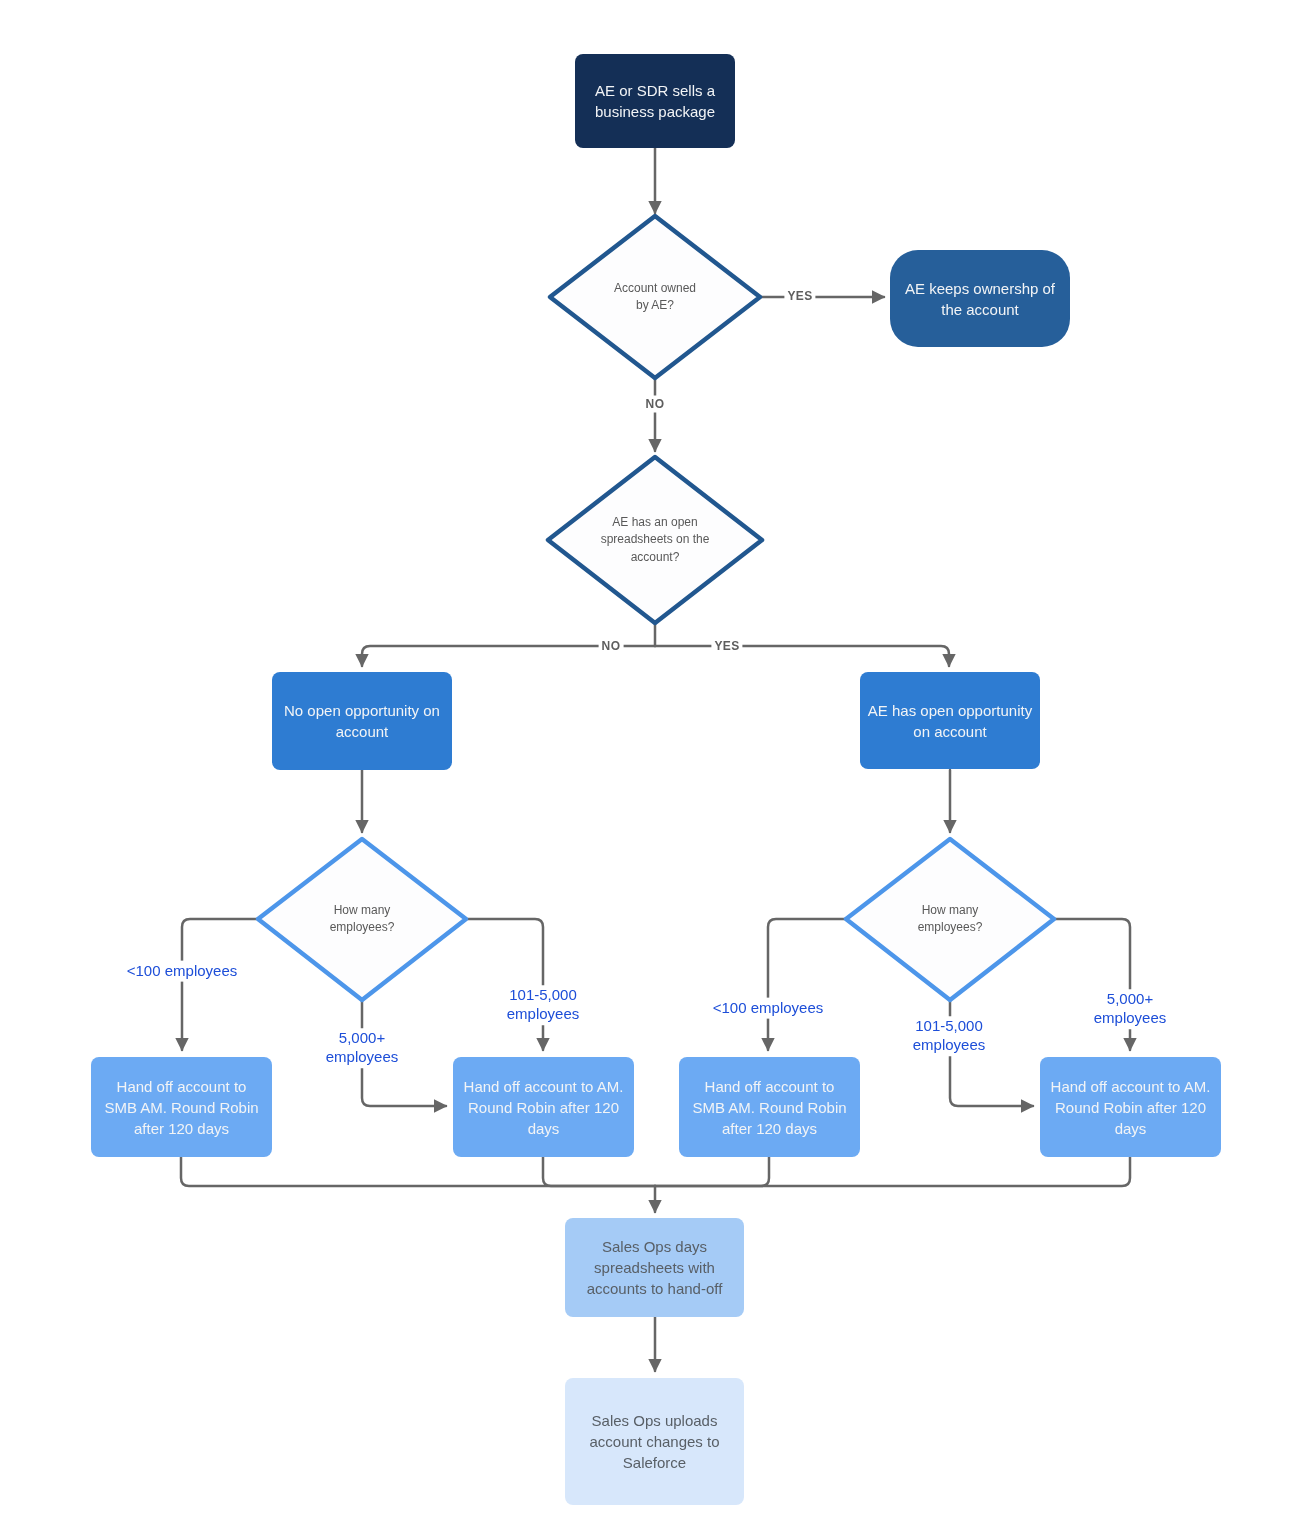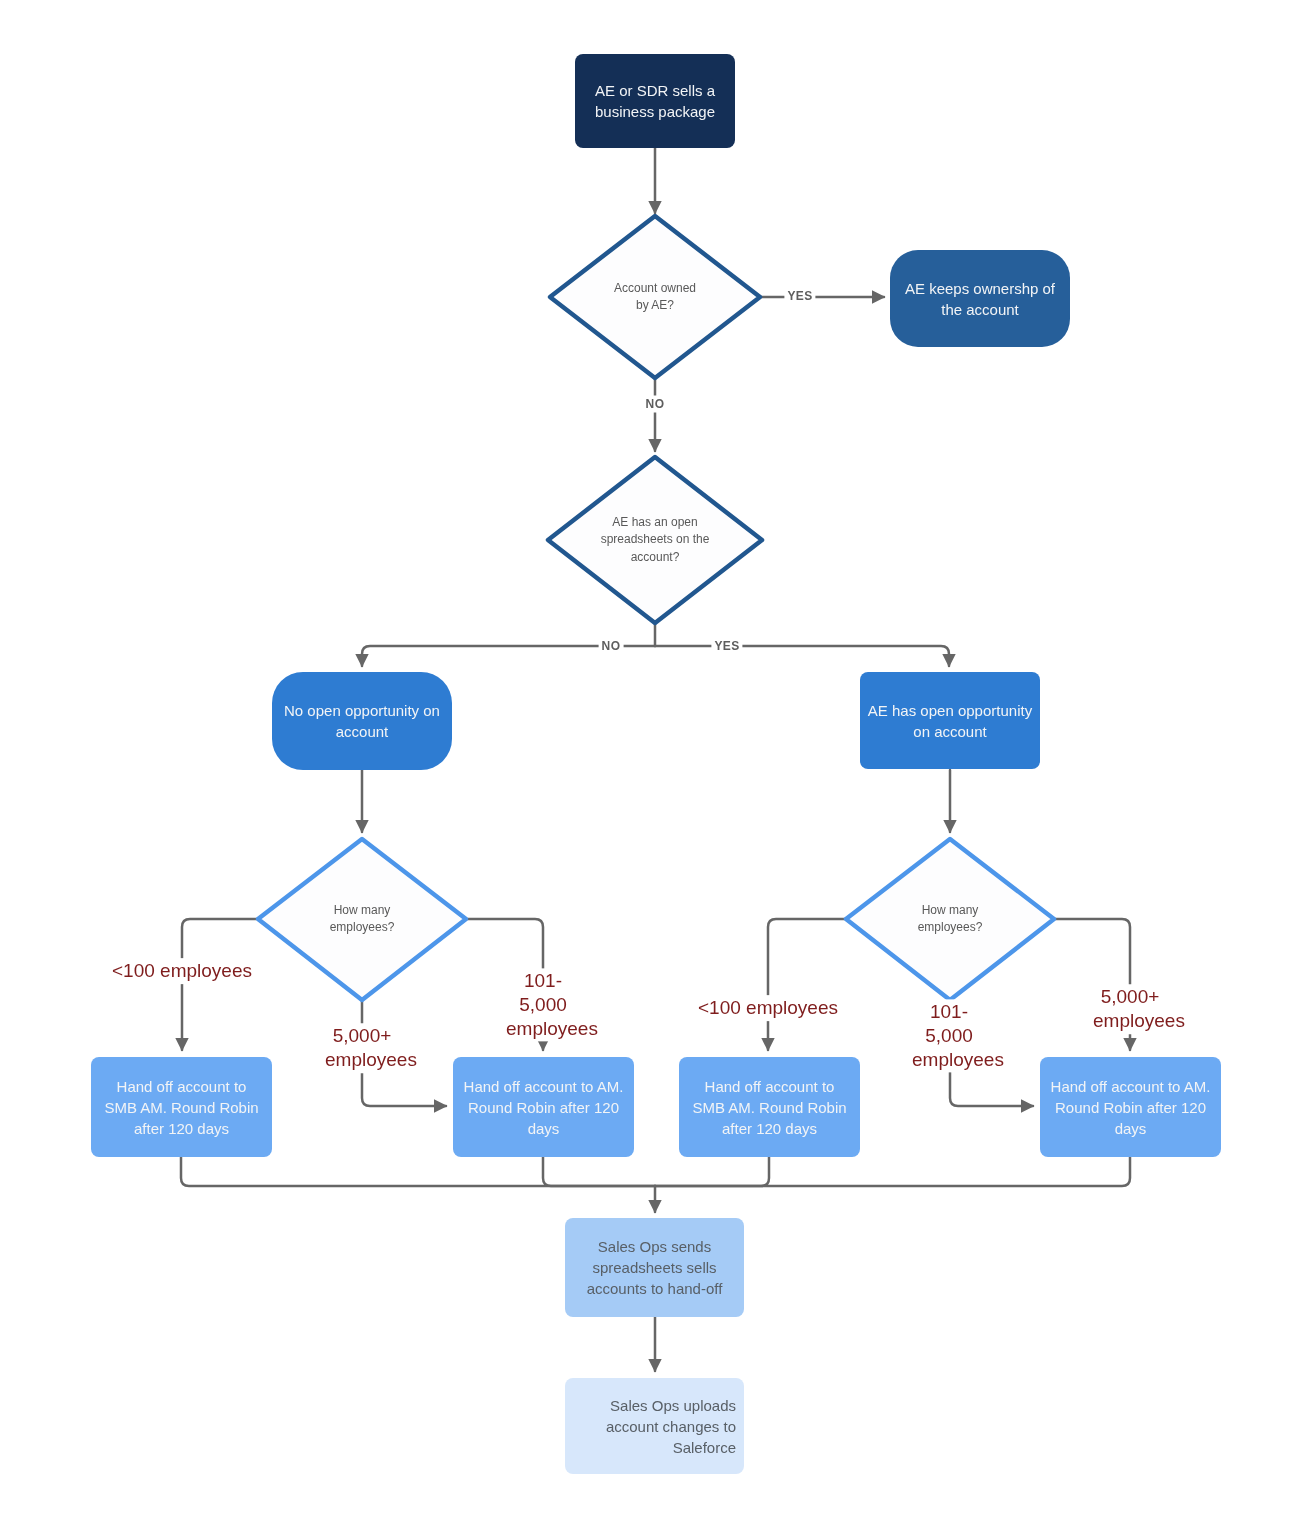--- a/index.html
+++ b/index.html
@@ -30,23 +30,23 @@
     transform: translate(-50%, -50%);
     text-align: center;
     font-size: 12px;
     line-height: 1.45;
     color: #595959;
   }
   .elabel {
     position: absolute;
     transform: translate(-50%, -50%);
     text-align: center;
-    font-size: 19px;
+    font-size: 15px;
     line-height: 1.25;
-    color: #7f1d1d;
+    color: #1d4ed8;
     background: #ffffff;
     padding: 1px 3px;
   }
   .elabel.yn {
     font-weight: 700;
     font-size: 12px;
     letter-spacing: .4px;
     color: #5e5e5e;
   }
   .nowrap { white-space: nowrap; }
@@ -98,21 +98,21 @@
   </svg>
 
   <div class="node" style="left: 575px; top: 54px; width: 160px; height: 94px; padding: 12px 11px; background: rgb(20, 47, 86);">
     <span>AE or SDR sells a business package</span>
   </div>
 
   <div class="node" style="left: 890px; top: 250px; width: 180px; height: 97px; padding: 0px 9px; background: rgb(38, 95, 154); border-radius: 28px;">
     <span>AE keeps ownershp of the account</span>
   </div>
 
-  <div class="node" style="left: 272px; top: 672px; width: 180px; height: 98px; padding: 0px 8px; background: rgb(46, 124, 210); border-radius: 31px;">
+  <div class="node" style="left: 272px; top: 672px; width: 180px; height: 98px; padding: 0px 8px; background: rgb(46, 124, 210);">
     <span>No open opportunity on account</span>
   </div>
 
   <div class="node" style="left: 860px; top: 672px; width: 180px; height: 97px; padding: 0px 6px; background: rgb(46, 124, 210);">
     <span>AE has open opportunity on account</span>
   </div>
 
   <div class="node" style="left: 91px; top: 1057px; width: 181px; height: 100px; padding: 0px 8px; background: rgb(108, 170, 243);">
     <span>Hand off account to SMB AM. Round Robin after 120 days</span>
   </div>
@@ -123,24 +123,24 @@
 
   <div class="node" style="left: 679px; top: 1057px; width: 181px; height: 100px; padding: 0px 8px; background: rgb(108, 170, 243);">
     <span>Hand off account to SMB AM. Round Robin after 120 days</span>
   </div>
 
   <div class="node" style="left: 1040px; top: 1057px; width: 181px; height: 100px; padding: 0px 8px; background: rgb(108, 170, 243);">
     <span>Hand off account to AM. Round Robin after 120 days</span>
   </div>
 
   <div class="node gray-text" style="left: 565px; top: 1218px; width: 179px; height: 99px; padding: 0px 14px; background: rgb(165, 203, 246);">
-    <span>Sales Ops sends spreadsheets sells accounts to hand-off</span>
+    <span>Sales Ops days spreadsheets with accounts to hand-off</span>
   </div>
 
-  <div class="node gray-text" style="left: 565px; top: 1378px; width: 179px; height: 96px; padding: 0px 8px; background: rgb(215, 231, 251); text-align: right;">
+  <div class="node gray-text" style="left: 565px; top: 1378px; width: 179px; height: 127px; padding: 0px 14px; background: rgb(215, 231, 251);">
     <span>Sales Ops uploads account changes to Saleforce</span>
   </div>
 
   <div class="dlabel" style="left:655px;top:297px;width:92px">Account owned by AE?</div>
   <div class="dlabel" style="left:655px;top:540px;width:158px">AE has an open spreadsheets on the account?</div>
   <div class="dlabel" style="left:362px;top:919px;width:110px">How many employees?</div>
   <div class="dlabel" style="left:950px;top:919px;width:110px">How many employees?</div>
 
   <div class="elabel yn nowrap" style="left:800px;top:296px">YES</div>
   <div class="elabel yn nowrap" style="left:655px;top:404px">NO</div>

